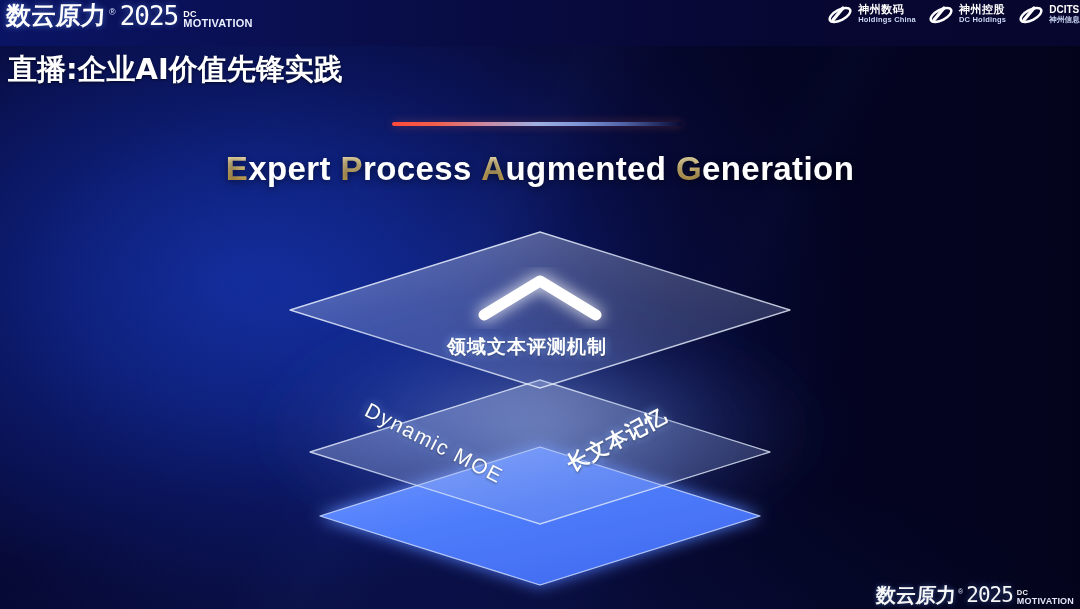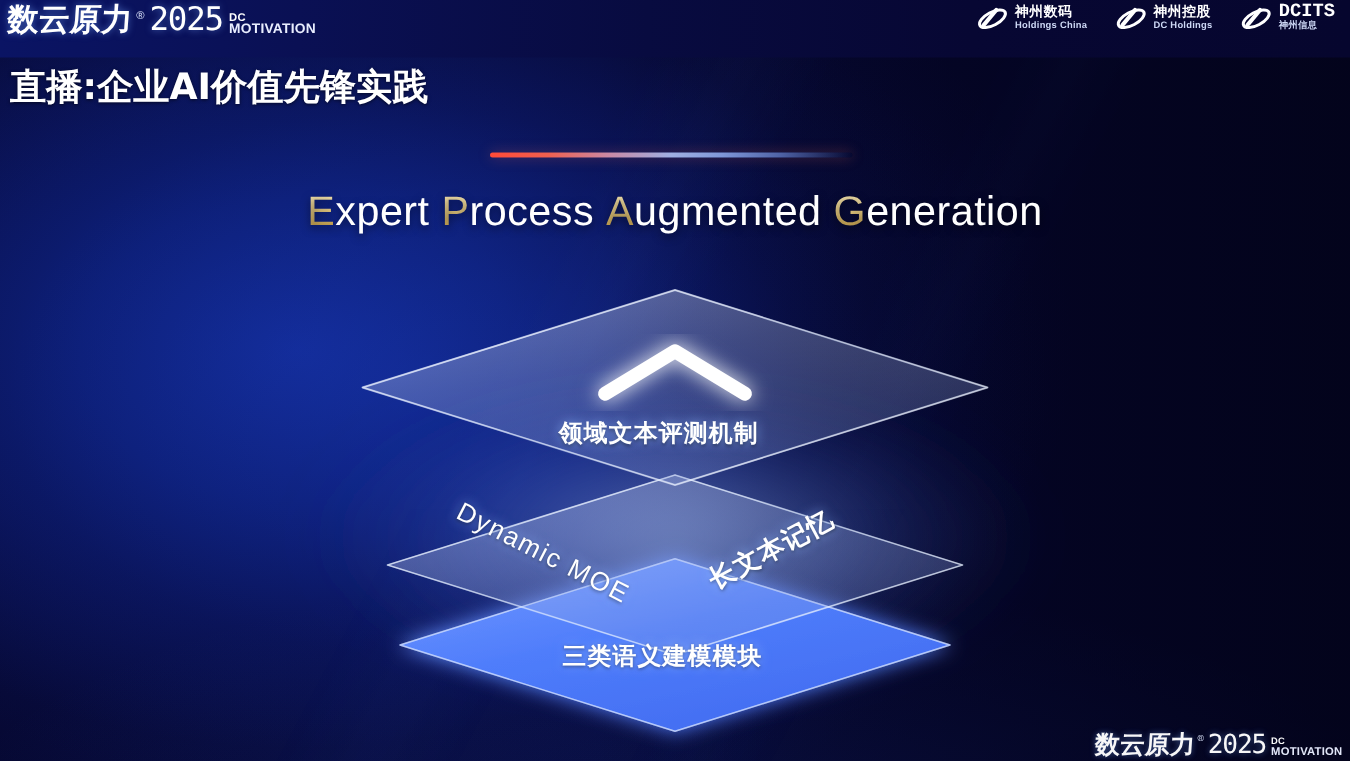--- a/index.html
+++ b/index.html
@@ -63,30 +63,30 @@
   }
   .brand-dc {
     display:flex; flex-direction:column; line-height:9px;
     margin-left:2px; margin-bottom:2px;
   }
   .brand-dc .l1 { font-size:9px; font-weight:bold; color:#ffffff; letter-spacing:.2px; }
   .brand-dc .l2 { font-size:11px; font-weight:bold; color:#e9eeff; letter-spacing:.2px; }
 
   
   #logos {
-    position:absolute; right:12px; top:4px;
-    display:flex; align-items:flex-start; gap:22px;
+    position:absolute; right:0; top:4px;
+    display:flex; align-items:flex-start; gap:12px;
   }
   .logo { display:flex; align-items:center; gap:5px; }
   .swoosh { width:26px; height:22px; flex:none; }
   .logo-txt { display:flex; flex-direction:column; line-height:10px; }
   .logo-cn { font-size:11px; font-weight:bold; color:#ffffff; letter-spacing:.5px;
              font-family:"DejaVu Sans","Liberation Sans",sans-serif; }
   .logo-en { font-size:7.5px; font-weight:bold; color:#cdd8f5; letter-spacing:.2px; }
-  .logo-cn.big { font-size:15px; letter-spacing:0; font-family:Liberation Mono, monospace; }
+  .logo-cn.big { font-size:10px; letter-spacing:0; font-family:Liberation Sans, sans-serif; }
 
   
   #liveLabel {
     position:absolute; left:8px; top:50px; z-index:20;
     font-size:29px; font-weight:bold; color:#ffffff;
     font-family:"DejaVu Sans","Liberation Sans",sans-serif;
     letter-spacing:0px; white-space:nowrap;
     text-shadow:0 1px 3px rgba(0,0,0,.6);
   }
   #slideTitle {
@@ -107,21 +107,21 @@
     position:absolute; left:392px; top:122px; width:290px; height:4px; z-index:15;
     border-radius:3px;
     background:linear-gradient(90deg,#ff4a38 0%, #f0604f 16%, #c98aa5 33%, #9fb0e2 50%, #7f97d8 64%, #4f63a6 80%, rgba(20,26,80,0) 100%);
     box-shadow:0 0 10px rgba(255,110,80,.35);
   }
 
   
   #engTitle {
     position:absolute; left:0; right:0; top:150px; z-index:15;
     text-align:center; white-space:nowrap;
-    font-size:33px; font-weight:normal; letter-spacing:.4px;
+    font-size:33px; font-weight:bold; letter-spacing:.4px;
     font-family:"Liberation Sans","DejaVu Sans",sans-serif;
     text-shadow:0 2px 7px rgba(0,0,0,.5);
   }
   #engTitle .cap {
     background:linear-gradient(180deg,#fff3c9 0%, #ecd28b 45%, #c79b3c 100%);
     -webkit-background-clip:text; background-clip:text; -webkit-text-fill-color:transparent;
   }
   #engTitle .rest { color:#ffffff; }
 
   
@@ -279,21 +279,20 @@
         <path d="M540 232 L790 310 L540 388 L290 310 Z" fill="url(#gTop)" stroke="url(#gEdge)" stroke-width="1.5" stroke-linejoin="round"></path>
         <path d="M540 232 L790 310 L540 388 L290 310 Z" fill="none" stroke="#eef4ff" stroke-width="1" stroke-opacity="0.6" stroke-linejoin="round"></path>
 
         <path d="M484 315 L540 281 L596 315" fill="none" stroke="#ffffff" stroke-width="11" stroke-linecap="round" stroke-linejoin="round" filter="url(#softGlow)"></path>
       </g>
     </svg>
 
     <div class="layer-label" id="lblTop">领域文本评测机制</div>
     <div class="layer-label" id="lblMoe">Dynamic  MOE</div>
     <div class="layer-label" id="lblMem">长文本记忆</div>
-    <div class="layer-label" id="lblBottom">三类语义建模模块</div>
   </div>
 
   <div id="watermark">
     <span class="brand-cn">数云原力</span>
     <span class="brand-reg">®</span>
     <span class="brand-year">2025</span>
     <span class="brand-dc">
       <span class="l1">DC</span>
       <span class="l2">MOTIVATION</span>
     </span>

